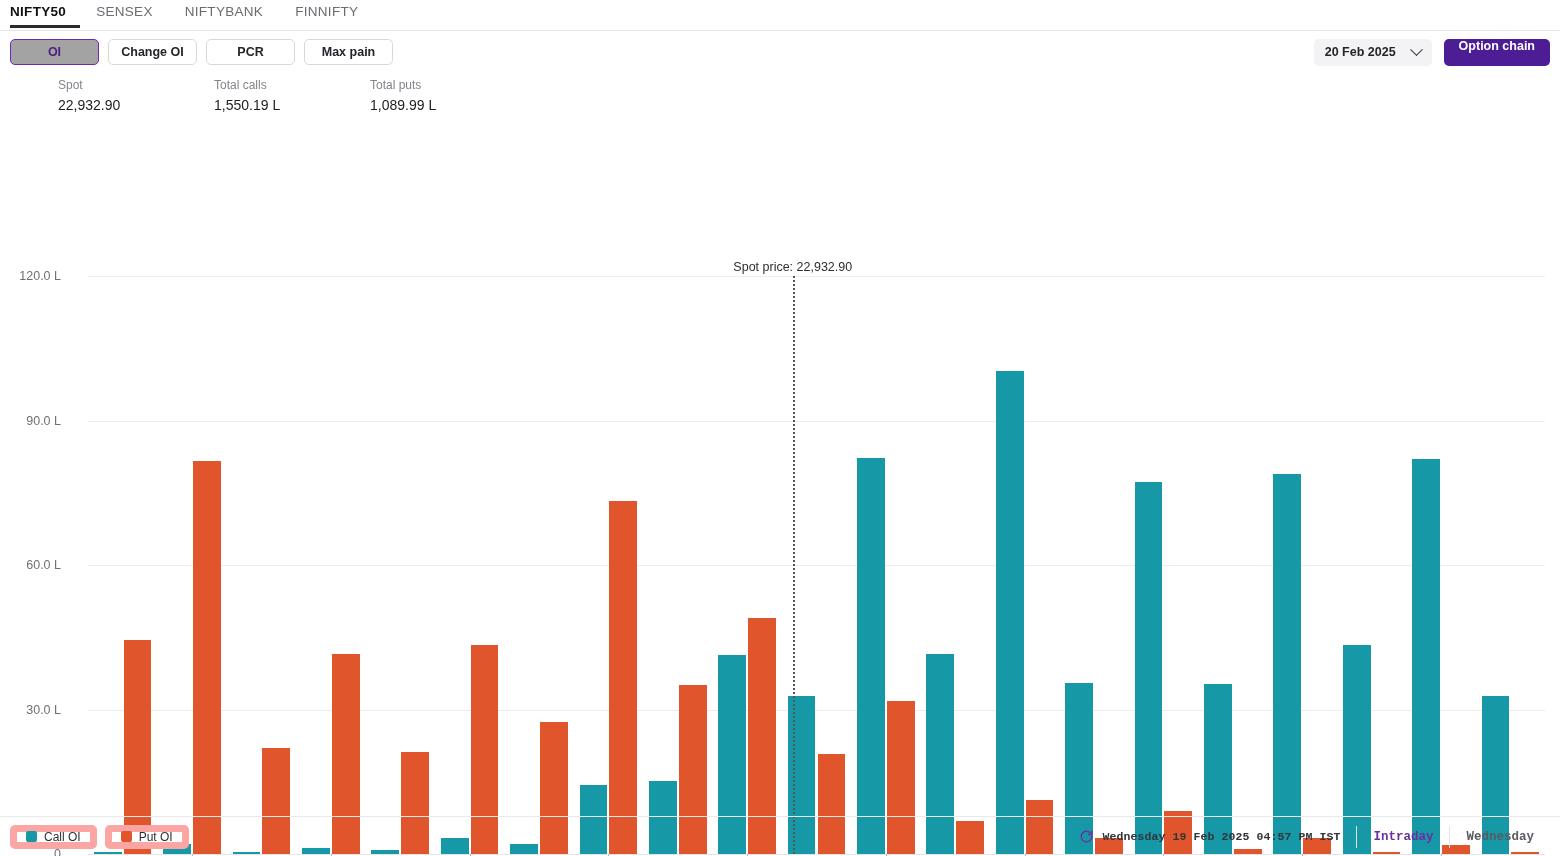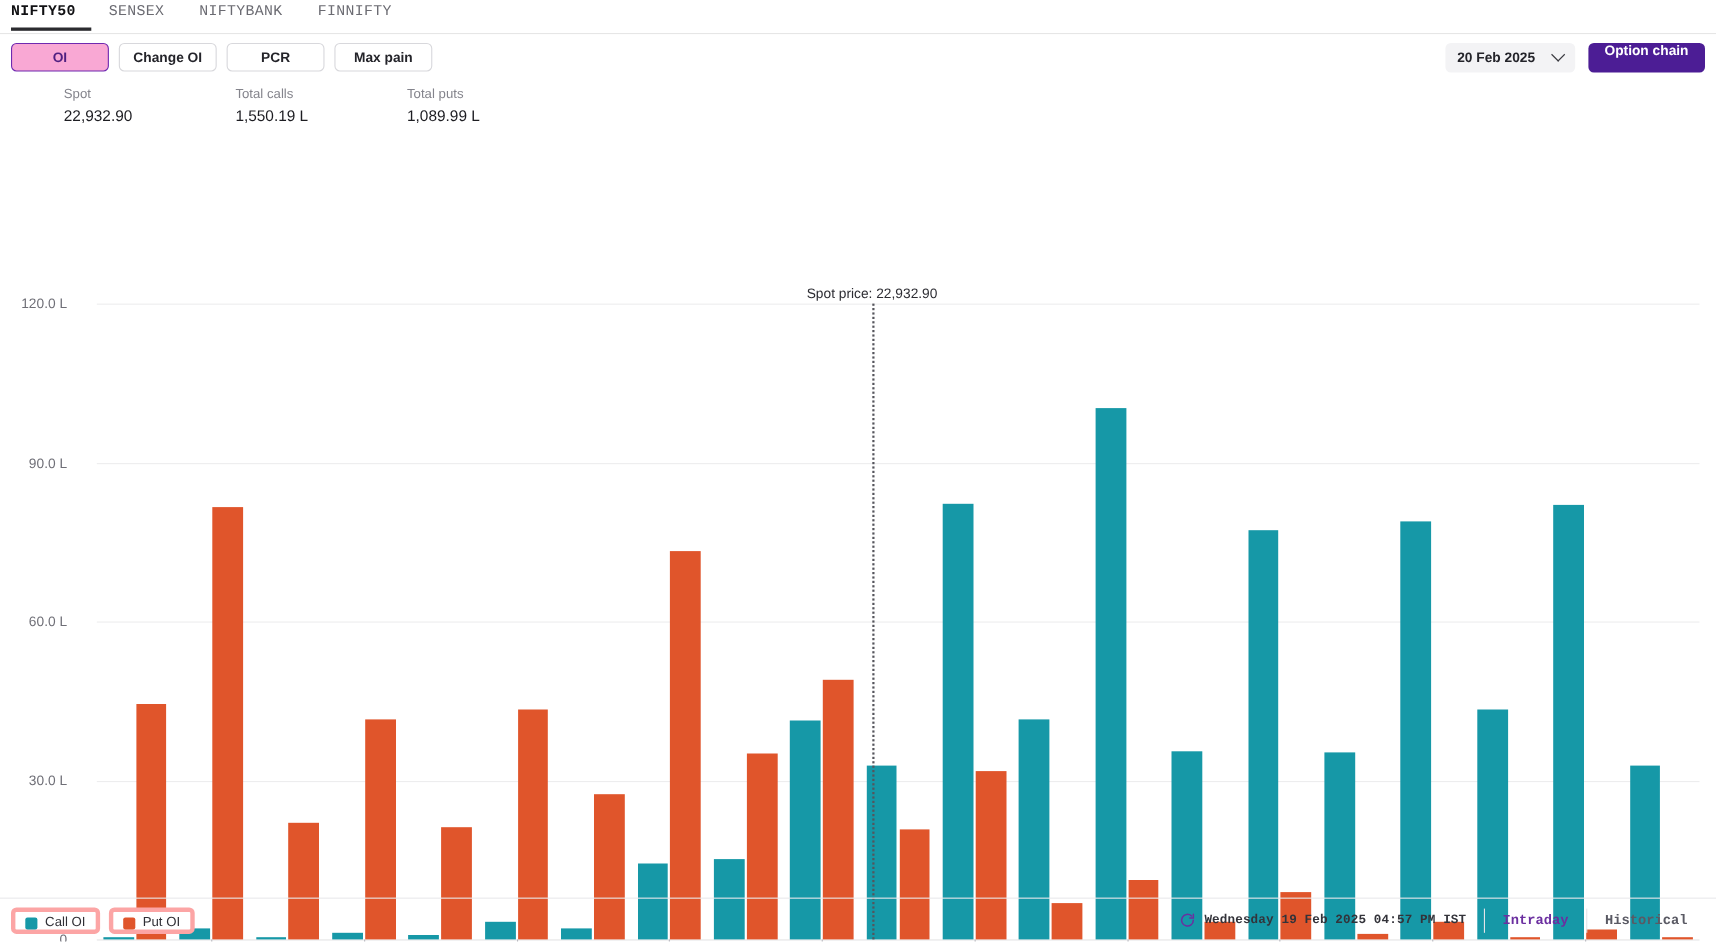--- a/index.html
+++ b/index.html
@@ -13,21 +13,20 @@
 
   
   .tabbar {
     position: relative;
     height: 31px;
     border-bottom: 1px solid #e6e6e6;
     padding-left: 10px;
     display: flex;
     align-items: flex-start;
     gap: 0;
-    font-family: Liberation Mono, monospace;
   }
   .tab {
     font-size: 13.5px;
     letter-spacing: 0.3px;
     color: #6b6b72;
     padding: 4px 16px 9px 16px;
     cursor: pointer;
     position: relative;
     white-space: nowrap;
   }
@@ -63,21 +62,21 @@
     font-weight: bold;
     color: #24242a;
     margin-right: 9px;
     cursor: pointer;
     display: flex;
     align-items: center;
     justify-content: center;
   }
   .segbtn.sel {
     border-color: #6f29b0;
-    background: #f9a8d4;
+    background: #a3a3a3;
     color: #4f1f80;
   }
   .toolbar-right {
     margin-left: auto;
     display: flex;
     align-items: center;
     gap: 12px;
   }
   .datepick {
     height: 27px;
@@ -191,24 +190,24 @@
     align-items: center;
     padding: 0 10px;
   }
   .legend {
     display: flex;
     align-items: center;
     gap: 8px;
   }
   .legchip {
     height: 24px;
-    border: 4px solid #fca5a5;
+    border: 7px solid #fca5a5;
     border-radius: 5px;
     display: flex;
-    align-items: flex-end;
+    align-items: center;
     gap: 7px;
     padding: 0 9px;
     font-size: 12px;
     color: #2f2f35;
     cursor: pointer;
     background: #fff;
   }
   .swatch { width: 11px; height: 11px; border-radius: 2px; }
   .footer-right {
     margin-left: auto;
@@ -376,15 +375,15 @@
     <span class="refresh-icon">
       <svg width="15" height="15" viewBox="0 0 24 24" fill="none" stroke="#6b2fa0" stroke-width="2.2" stroke-linecap="round">
         <path d="M20.5 12a8.5 8.5 0 1 1-2.6-6.1"></path>
         <path d="M20.6 3.6v5.2h-5.2"></path>
       </svg>
     </span>
     <span class="stamp">Wednesday 19 Feb 2025 04:57 PM IST</span>
     <span class="vdiv"></span>
     <span class="modebtn active">Intraday</span>
     <span class="vdiv"></span>
-    <span class="modebtn">Historical</span>
+    <span class="modebtn">Wednesday</span>
   </div>
 </div>
 
 </body></html>

